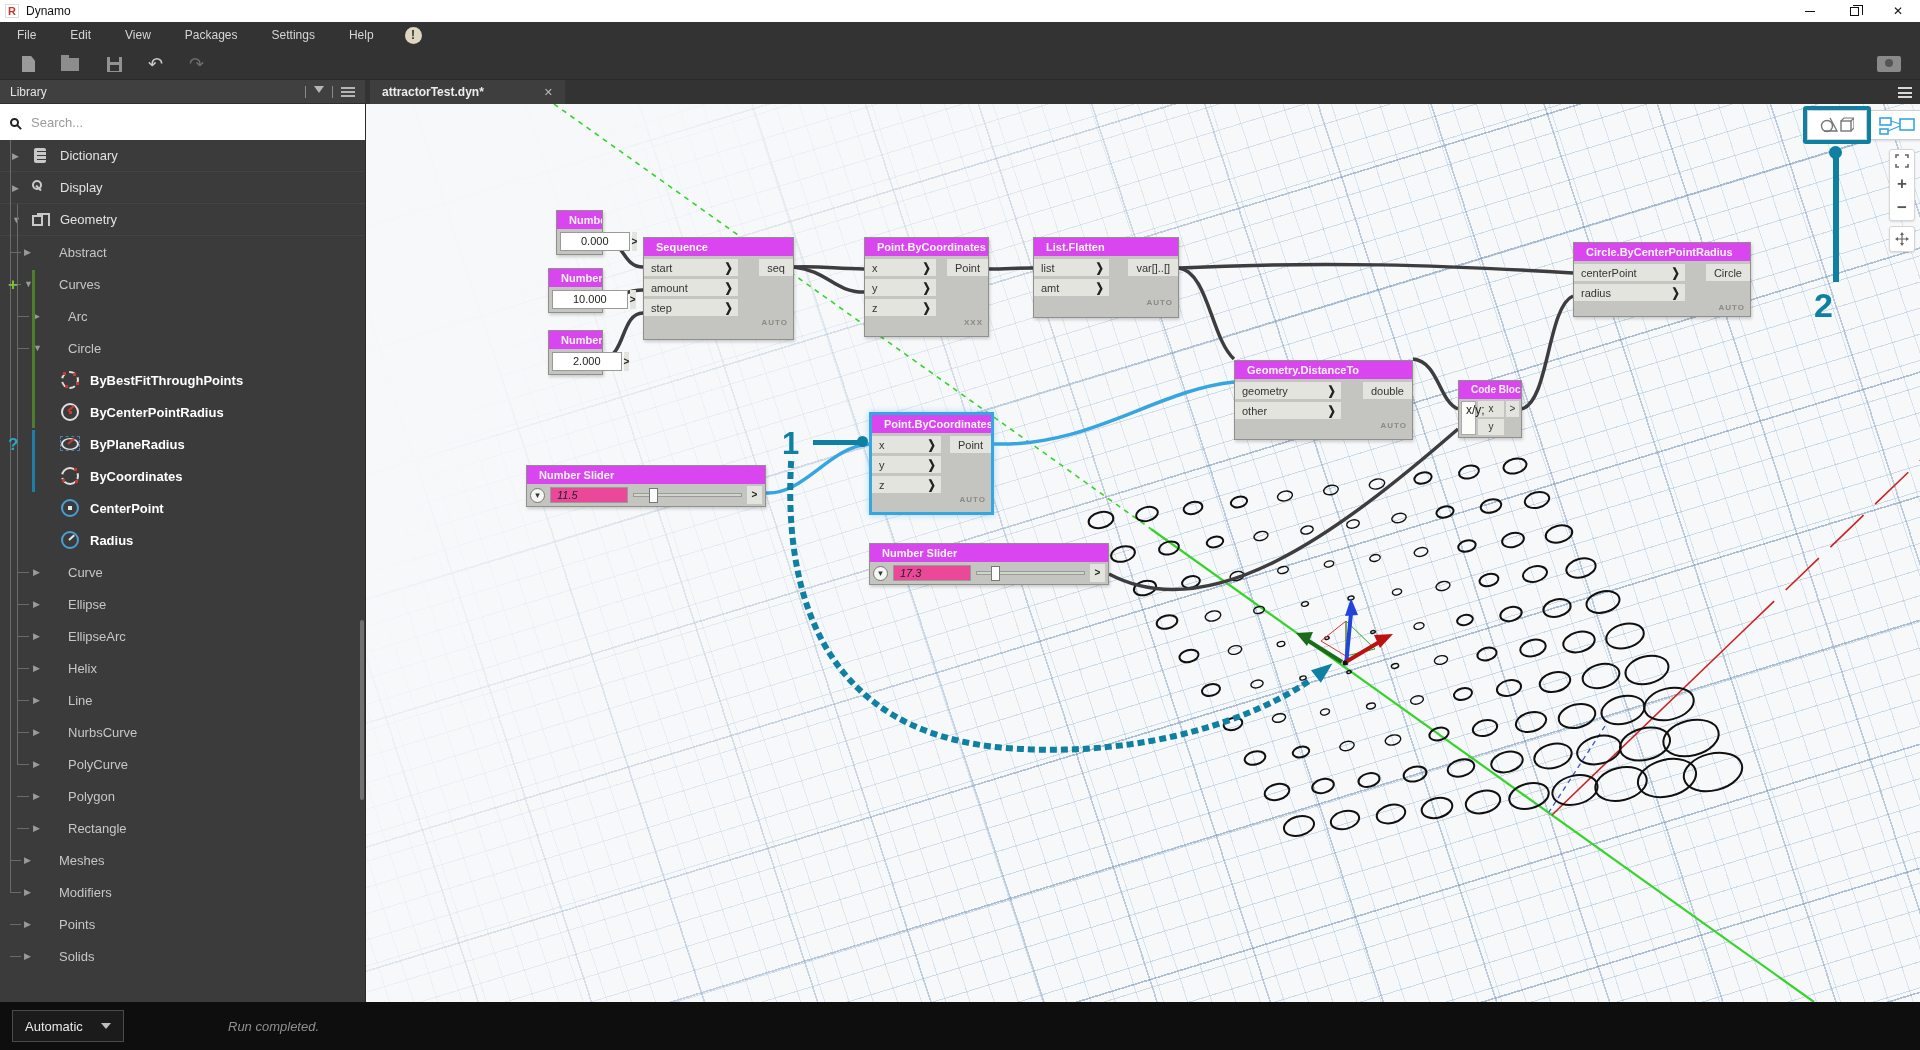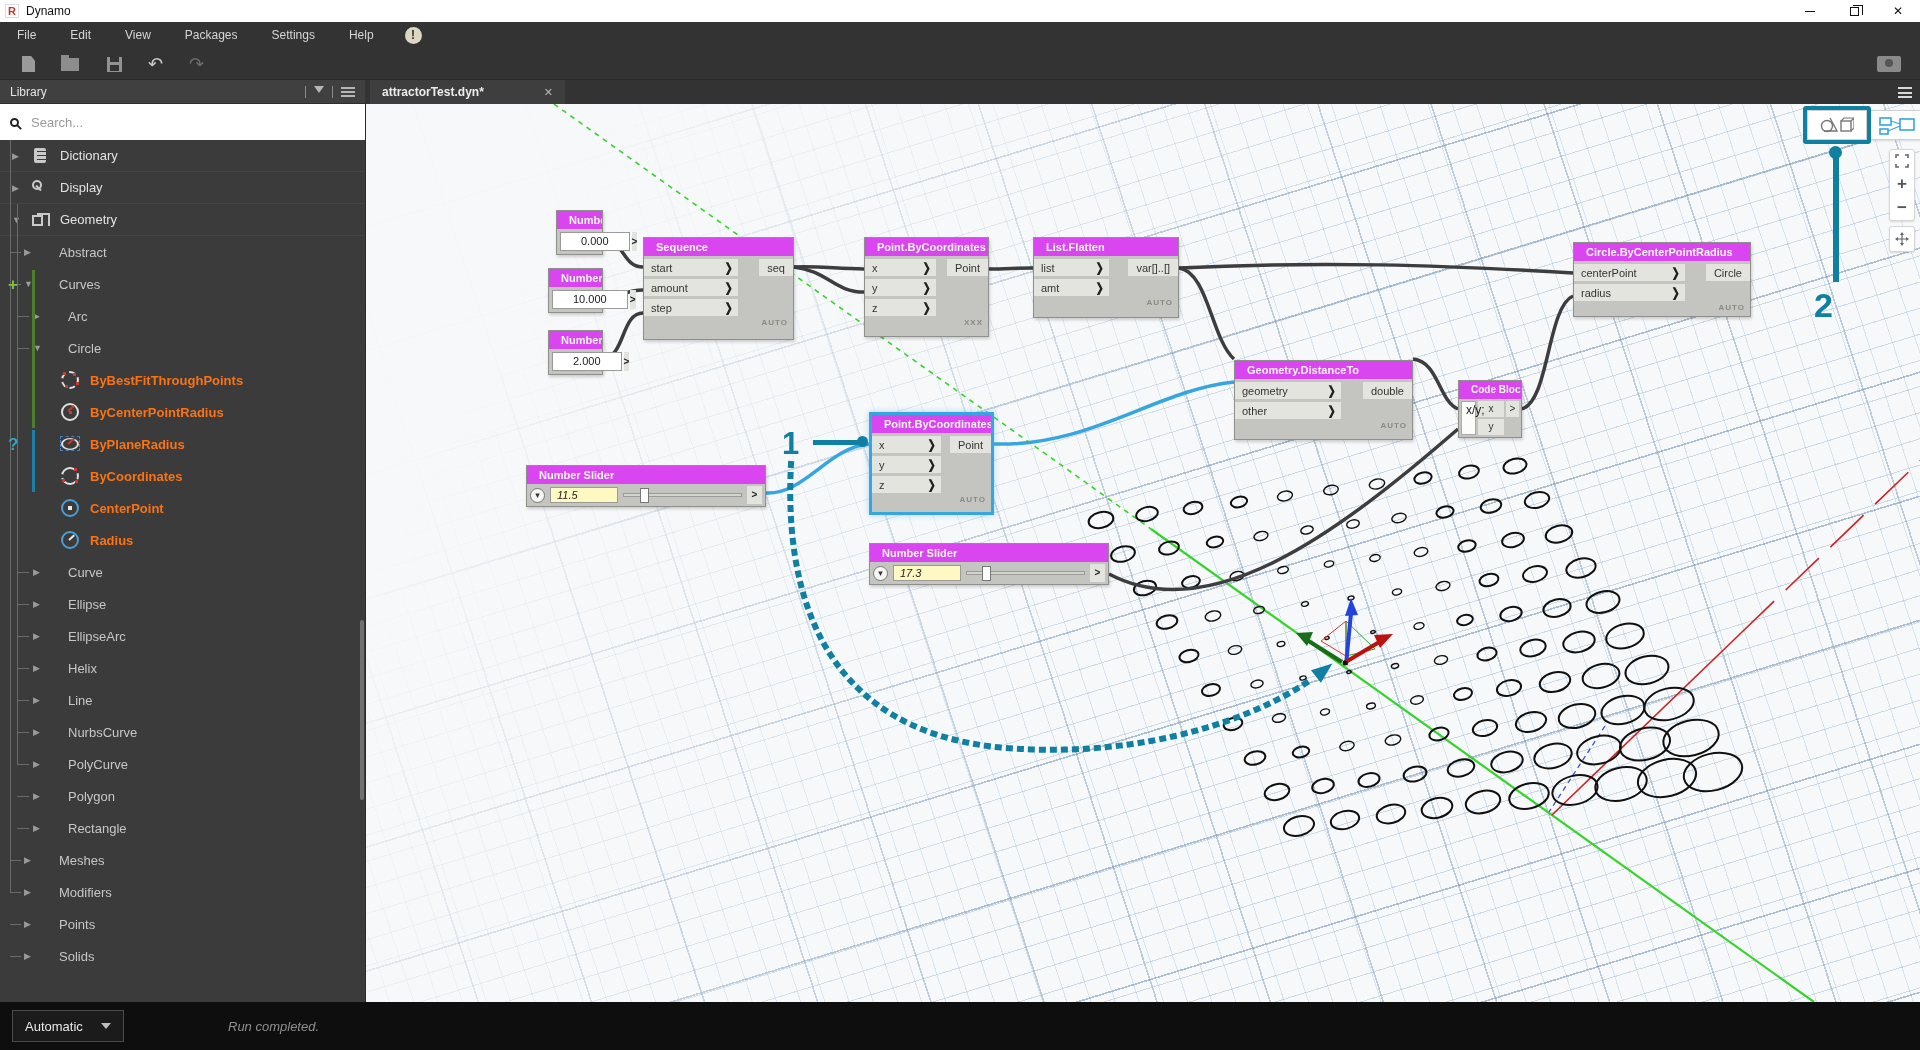--- a/index.html
+++ b/index.html
@@ -57,21 +57,21 @@
   .tree{position:relative;height:862px;overflow:hidden;}
   .trow{position:relative;height:32px;display:flex;align-items:center;color:#cfcfcf;font-size:13px;}
   .trow.top{border-bottom:1px solid #444;color:#e2e2e2;}
   .trow.top .arrow{margin-left:12px;width:14px;}
   .trow.top .tico-big{margin-left:6px;}
   .trow.top .tlabel{margin-left:12px;}
   .arrow{color:#9a9a9a;font-size:9px;width:12px;flex:none;}
   .trow.lvl1 .arrow{margin-left:24px;}
   .trow.lvl2 .arrow{margin-left:33px;}
   .trow.lvl1 .tlabel,.trow.lvl2 .tlabel{margin-left:3px;color:#c6c6c6;}
-  .trow.member{color:#f97316;}
+  .trow.member{color:#ffffff;}
   .trow.member .tico{margin-left:48px;flex:none;}
   .trow.member .tlabel{margin-left:10px;font-weight:bold;font-size:13px;}
   .vline{position:absolute;width:1px;background:#6a6a6a;}
   .trow.lvl1:before{content:'';position:absolute;left:10px;top:16px;width:11px;height:1px;background:#6a6a6a;}
   .trow.lvl2:before{content:'';position:absolute;left:17px;top:16px;width:12px;height:1px;background:#6a6a6a;}
   .groupbar{position:absolute;width:3px;}
   .groupglyph{position:absolute;left:8px;font-weight:bold;font-size:17px;}
   .libscroll{position:absolute;right:1px;width:4px;background:#707070;border-radius:2px;}
 
   
@@ -124,21 +124,21 @@
   .port{height:17px;background:#e4e4df;display:flex;align-items:center;justify-content:space-between;padding:0 5px 0 7px;font-size:11px;color:#333;}
   .chev{font-weight:bold;color:#222;font-size:11px;transform:scale(.9,1.15);}
   .outports{position:absolute;right:0;top:3px;display:flex;flex-direction:column;gap:3px;align-items:flex-end;}
   .oport{height:17px;background:#e4e4df;padding:0 8px;font-size:11px;color:#333;display:flex;align-items:center;}
   .lacing{position:absolute;bottom:1px;right:5px;font-size:8px;font-weight:bold;color:#8b8b82;letter-spacing:1px;}
   .numbody{display:flex;gap:2px;padding:3px;}
   .numval{flex:1;background:#fff;border:1px solid #9a9a96;font-size:11px;padding:0 20px;line-height:17px;color:#222;}
   .numout{width:14px;background:#e4e4df;text-align:center;font-weight:bold;font-size:10px;line-height:19px;color:#222;}
   .sliderbody{display:flex;align-items:center;gap:5px;padding:2px 3px;height:22px;}
   .sbtn{width:15px;height:15px;border:1px solid #777;border-radius:50%;background:#f6f6f4;font-size:9px;line-height:13px;text-align:center;color:#333;flex:none;}
-  .sval{width:68px;background:#fef9c3;border:1px solid #9a9a96;font-style:italic;font-size:11px;padding:1px 6px;color:#222;flex:none;}
+  .sval{width:78px;background:#ec4899;border:1px solid #9a9a96;font-style:italic;font-size:11px;padding:1px 6px;color:#222;flex:none;}
   .strack{flex:1;height:4px;background:#d4d4cf;border:1px solid #9a9a96;position:relative;}
   .shandle{position:absolute;top:-6px;width:9px;height:15px;background:#fdfdfd;border:1px solid #777;}
   .sout{width:15px;text-align:center;font-weight:bold;font-size:10px;background:#e4e4df;line-height:18px;height:18px;color:#222;flex:none;}
   .cbbody{display:grid;grid-template-columns:15px 1fr 13px;grid-auto-rows:16px;gap:2px;padding:2px;}
   .cbport{background:#e4e4df;font-size:10px;text-align:center;line-height:16px;color:#333;}
   .cbcode{grid-row:1/3;background:#fcfcfa;border:1px solid #aaa;font-size:12px;padding:0 4px;line-height:16px;color:#222;}
 
   
   .anno{position:absolute;color:#0f7fa2;font-weight:bold;z-index:36;}
   .annoline{position:absolute;background:#0f7fa2;z-index:36;}

